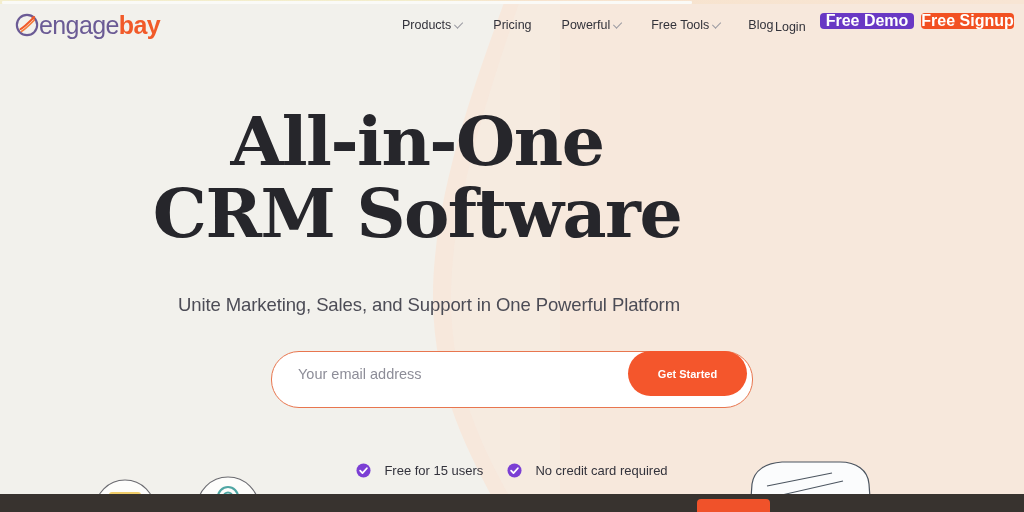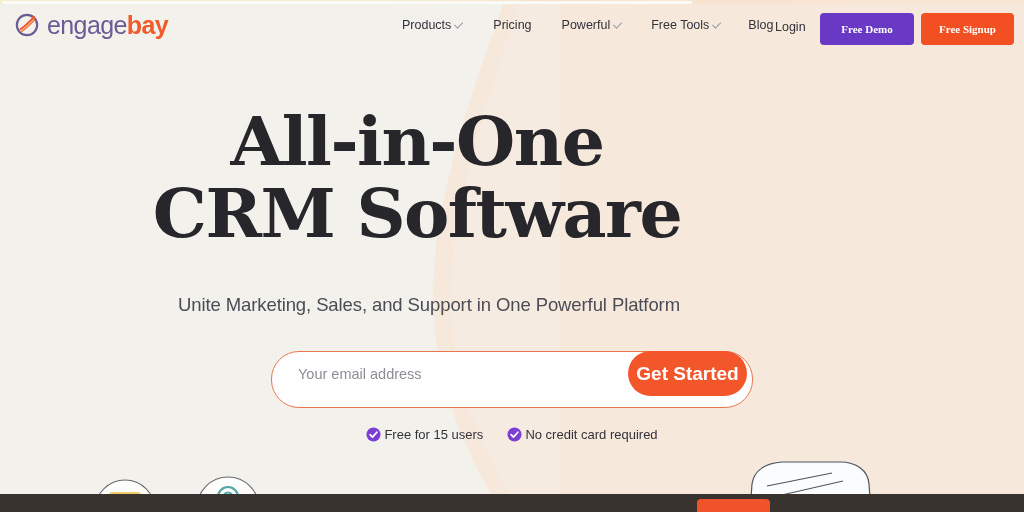--- a/index.html
+++ b/index.html
@@ -53,21 +53,21 @@
     display: flex;
     align-items: center;
   }
 
   #logo {
     position: absolute;
     left: 14px;
     top: 12px;
     display: flex;
     align-items: center;
-    gap: 10px;
+    gap: 2px;
     cursor: pointer;
   }
   #logo-mark { width: 26px; height: 26px; display:block; }
   #logo-text {
     font-size: 25px;
     letter-spacing: -0.6px;
     font-weight: 700;
     line-height: 1;
     margin-left: -3px;
   }
@@ -108,26 +108,26 @@
     top: 20px;
     font-size: 12.5px;
     color: #32323a;
     cursor: pointer;
     text-align: center;
   }
 
   .hdr-btn {
     position: absolute;
     top: 13px;
-    height: 32px;
+    height: 16px;
     border: none;
     border-radius: 4px;
     color: #fff;
-    font-family: Liberation Serif, serif;
-    font-size: 11px;
+    font-family: Liberation Sans, sans-serif;
+    font-size: 16px;
     font-weight: 700;
     cursor: pointer;
     display: flex;
     align-items: center;
     justify-content: center;
   }
   #btn-demo { left: 820px; width: 94px; background: #6938c4; }
   #btn-signup { left: 921px; width: 93px; background: #f25022; }
 
   
@@ -194,41 +194,42 @@
   }
   #email-input::placeholder { color: #8d8d98; }
   #btn-getstarted {
     width: 119px;
     height: 45px;
     border: none;
     border-radius: 23px;
     background: #f4562c;
     color: #fff;
     font-family: "Liberation Sans", sans-serif;
-    font-size: 19px;
+    font-size: 11px;
     font-weight: 700;
     cursor: pointer;
   }
 
   
   #features {
     position: absolute;
     top: 427px;
     left: 0;
     width: 1024px;
     display: flex;
     justify-content: center;
     gap: 24px;
   }
   .feature {
     display: flex;
     align-items: flex-start;
-    gap: 3px;
+    gap: 13px;
     font-size: 13px;
     color: #33333c;
+    margin-top: 36px;
   }
   .tick { width: 15px; height: 15px; display: block; flex: none; }
 
   
   #decor { position:absolute; inset:0; z-index: 4; pointer-events: none; }
 
   
   #bottom-bar {
     position: absolute;
     left: 0;

